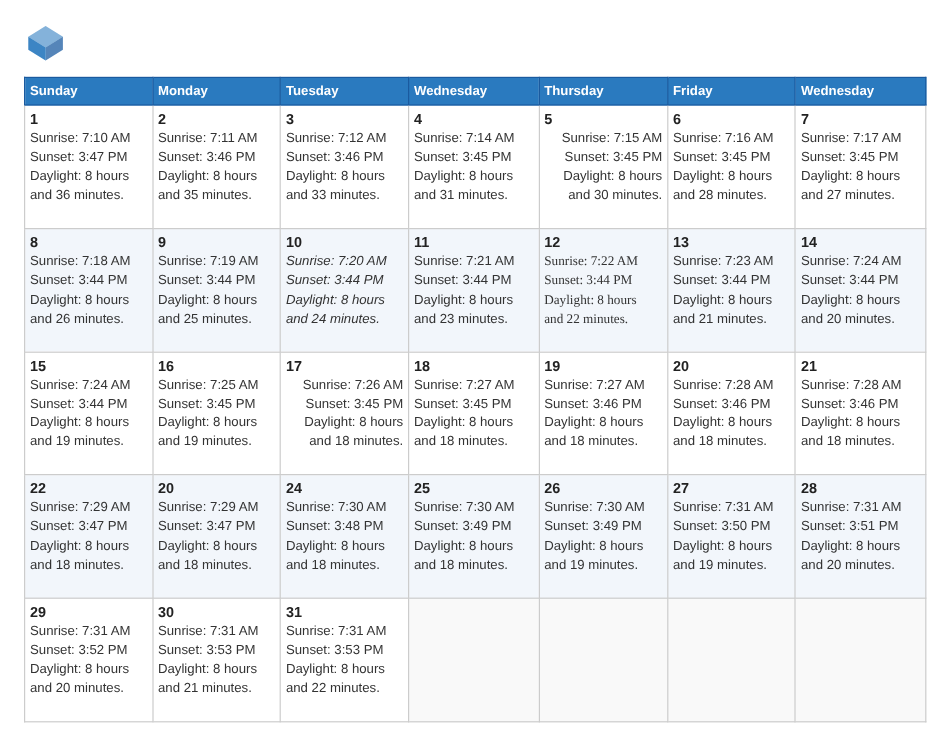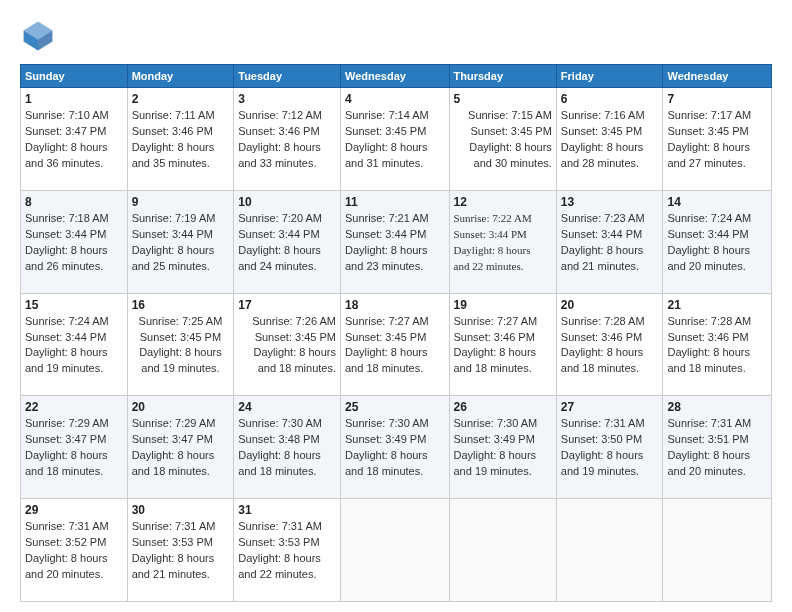--- a/index.html
+++ b/index.html
@@ -200,21 +200,21 @@
           </td>
           <td>
             <span class="day-num">9</span>
             <div class="day-detail" style="white-space: pre-line;">Sunrise: 7:19 AM
 Sunset: 3:44 PM
 Daylight: 8 hours
 and 25 minutes.</div>
           </td>
           <td>
             <span class="day-num">10</span>
-            <div class="day-detail" style="white-space: pre-line;">Sunrise: 7:20 AM
+            <div class="day-detail" style="white-space: pre-line; font-style: italic;">Sunrise: 7:20 AM
 Sunset: 3:44 PM
 Daylight: 8 hours
 and 24 minutes.</div>
           </td>
           <td>
             <span class="day-num">11</span>
             <div class="day-detail" style="white-space: pre-line;">Sunrise: 7:21 AM
 Sunset: 3:44 PM
 Daylight: 8 hours
 and 23 minutes.</div>
@@ -244,21 +244,21 @@
         <tr>
           <td>
             <span class="day-num">15</span>
             <div class="day-detail" style="white-space: pre-line;">Sunrise: 7:24 AM
 Sunset: 3:44 PM
 Daylight: 8 hours
 and 19 minutes.</div>
           </td>
           <td>
             <span class="day-num">16</span>
-            <div class="day-detail" style="white-space: pre-line; text-align: center;">Sunrise: 7:25 AM
+            <div class="day-detail" style="white-space: pre-line;">Sunrise: 7:25 AM
 Sunset: 3:45 PM
 Daylight: 8 hours
 and 19 minutes.</div>
           </td>
           <td>
             <span class="day-num">17</span>
             <div class="day-detail" style="white-space: pre-line; text-align: right;">Sunrise: 7:26 AM
 Sunset: 3:45 PM
 Daylight: 8 hours
 and 18 minutes.</div>

